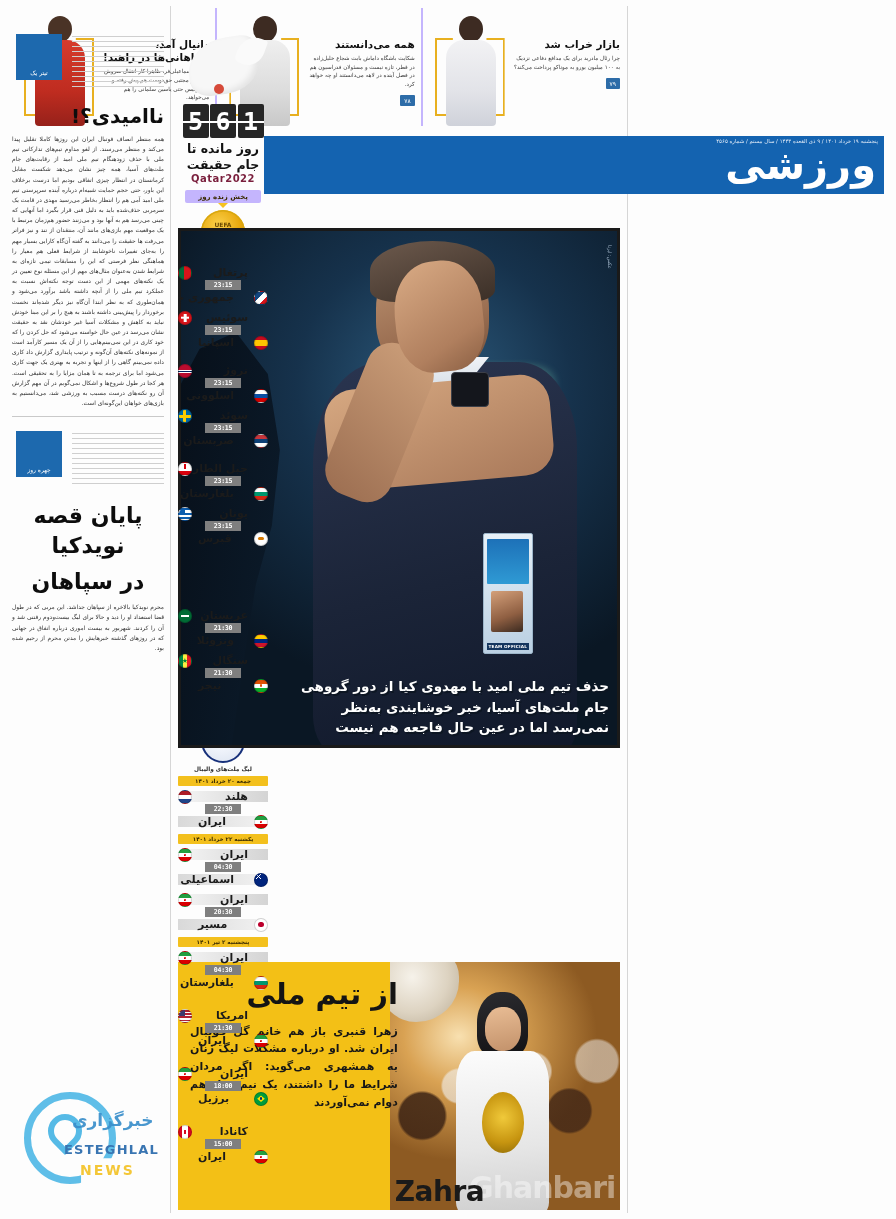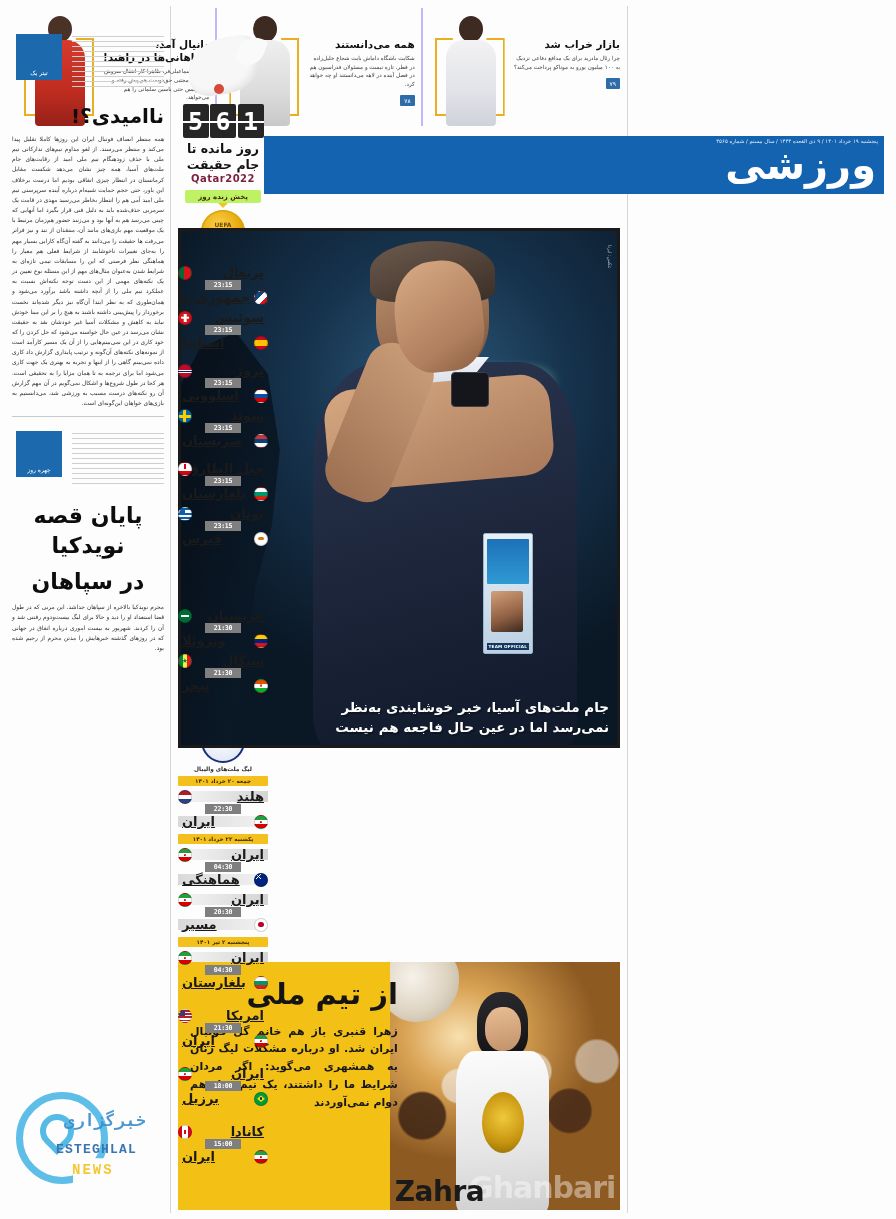--- a/index.html
+++ b/index.html
@@ -163,21 +163,21 @@
     font-size: 12.5px; line-height: 1.25; direction: rtl;
   }
   .cd-line1 { margin-top: 3px; }
   .cd-qatar {
     text-align: center; color: #7a1f3d; font-weight: bold;
     font-size: 10px; letter-spacing: .5px; margin-top: 1px;
     direction: ltr;
   }
   .live-badge {
     margin: 6px auto 0 auto; width: 76px;
-    background: #bef264; color: #3a2a00;
+    background: #c4b5fd; color: #3a2a00;
     font-size: 7px; text-align: center; padding: 2.5px 0;
     border-radius: 2px; direction: rtl; font-weight: bold;
     position: relative;
   }
   .live-badge::after {
     content: ""; position: absolute; left: 50%; bottom: -5px;
     transform: translateX(-50%);
     border-left: 5px solid transparent;
     border-right: 5px solid transparent;
     border-top: 5px solid #f5c220;
@@ -218,24 +218,24 @@
     position: absolute; top: 2px; right: 0; left: 12px;
     height: 11px;
     background: linear-gradient(90deg,#f1f1f1 0%,#d4d4d4 100%);
   }
   .team-row.alt .bar {
     background: linear-gradient(90deg,#d9d9d9 0%,#efefef 100%);
     left: 0; right: 12px;
   }
   .team-name {
     position: relative; z-index: 2;
-    font-size: 13px; color: #1b1b1b; direction: rtl;
-    font-weight: bold; padding: 0 4px;
+    font-size: 11px; color: #1b1b1b; direction: rtl;
+    font-weight: bold; padding: 0 20px;
     white-space: nowrap; overflow: hidden;
-    flex: 1; text-align: right; text-decoration: underline;
+    flex: 1; text-align: right;
   }
   .team-row.alt .team-name { text-align: left; }
   .flag {
     position: relative; z-index: 3;
     width: 14px; height: 14px; border-radius: 50%;
     flex: 0 0 14px; overflow: hidden;
     border: 1px solid rgba(0,0,0,.18);
   }
   .match-time {
     position: relative; z-index: 4;
@@ -322,23 +322,23 @@
   }
   .col-body {
     font-size: 5.9px; color: #2c2c2c; line-height: 1.72;
     text-align: justify; direction: rtl;
   }
   .col-body p { margin-bottom: 3px; }
   .col-divider {
     border-top: 1px solid #c9c9c9; margin: 8px 0 8px 0;
   }
   .watermark {
-    position: absolute; left: 0; bottom: 0;
+    position: absolute; left: 8px; bottom: 0;
     width: 152px; height: 122px;
-    pointer-events: none; opacity: .88; font-family: Liberation Mono, monospace;
+    pointer-events: none; opacity: .88;
   }
   .wm-ring {
     position: absolute; left: 4px; top: 8px;
     width: 92px; height: 92px; border-radius: 50%;
     border: 7px solid #2aa9e0; opacity: .85;
     clip-path: polygon(0 0,100% 0,100% 72%,62% 72%,62% 100%,0 100%);
   }
   .wm-pin {
     position: absolute; left: 28px; top: 30px;
     width: 34px; height: 34px; border-radius: 50% 50% 50% 0;
@@ -822,21 +822,21 @@
     <div class="match">
       <div class="team-row">
         <div class="bar"></div>
         <span class="team-name">ایران</span>
         <span class="flag f-iran"></span>
       </div>
       <div class="match-time">04:30</div>
       <div class="team-row alt">
         <div class="bar"></div>
         <span class="flag f-australia"></span>
-        <span class="team-name">هماهنگی</span>
+        <span class="team-name">اسماعیلی</span>
       </div>
     </div>
 
     <div class="match">
       <div class="team-row">
         <div class="bar"></div>
         <span class="team-name">ایران</span>
         <span class="flag f-iran"></span>
       </div>
       <div class="match-time">20:30</div>
@@ -962,20 +962,21 @@
         <div class="cb-top"></div>
         <div class="cb-photo"></div>
         <div class="cb-label">TEAM OFFICIAL</div>
       </div>
     </div>
 
     <div class="mp-sidecredit">عکس: ایرنا</div>
 
 
     <div class="lead-sub">
+      <p>حذف تیم ملی امید با مهدوی کیا از دور گروهی</p>
       <p>جام ملت‌های آسیا، خبر خوشایندی به‌نظر</p>
       <p>نمی‌رسد اما در عین حال فاجعه هم نیست</p>
     </div>
   </div>
 
   <div class="bottom-story">
 
     <div class="bs-photo">
       <div class="bs-crowd"></div>
       <div class="bs-athlete">

